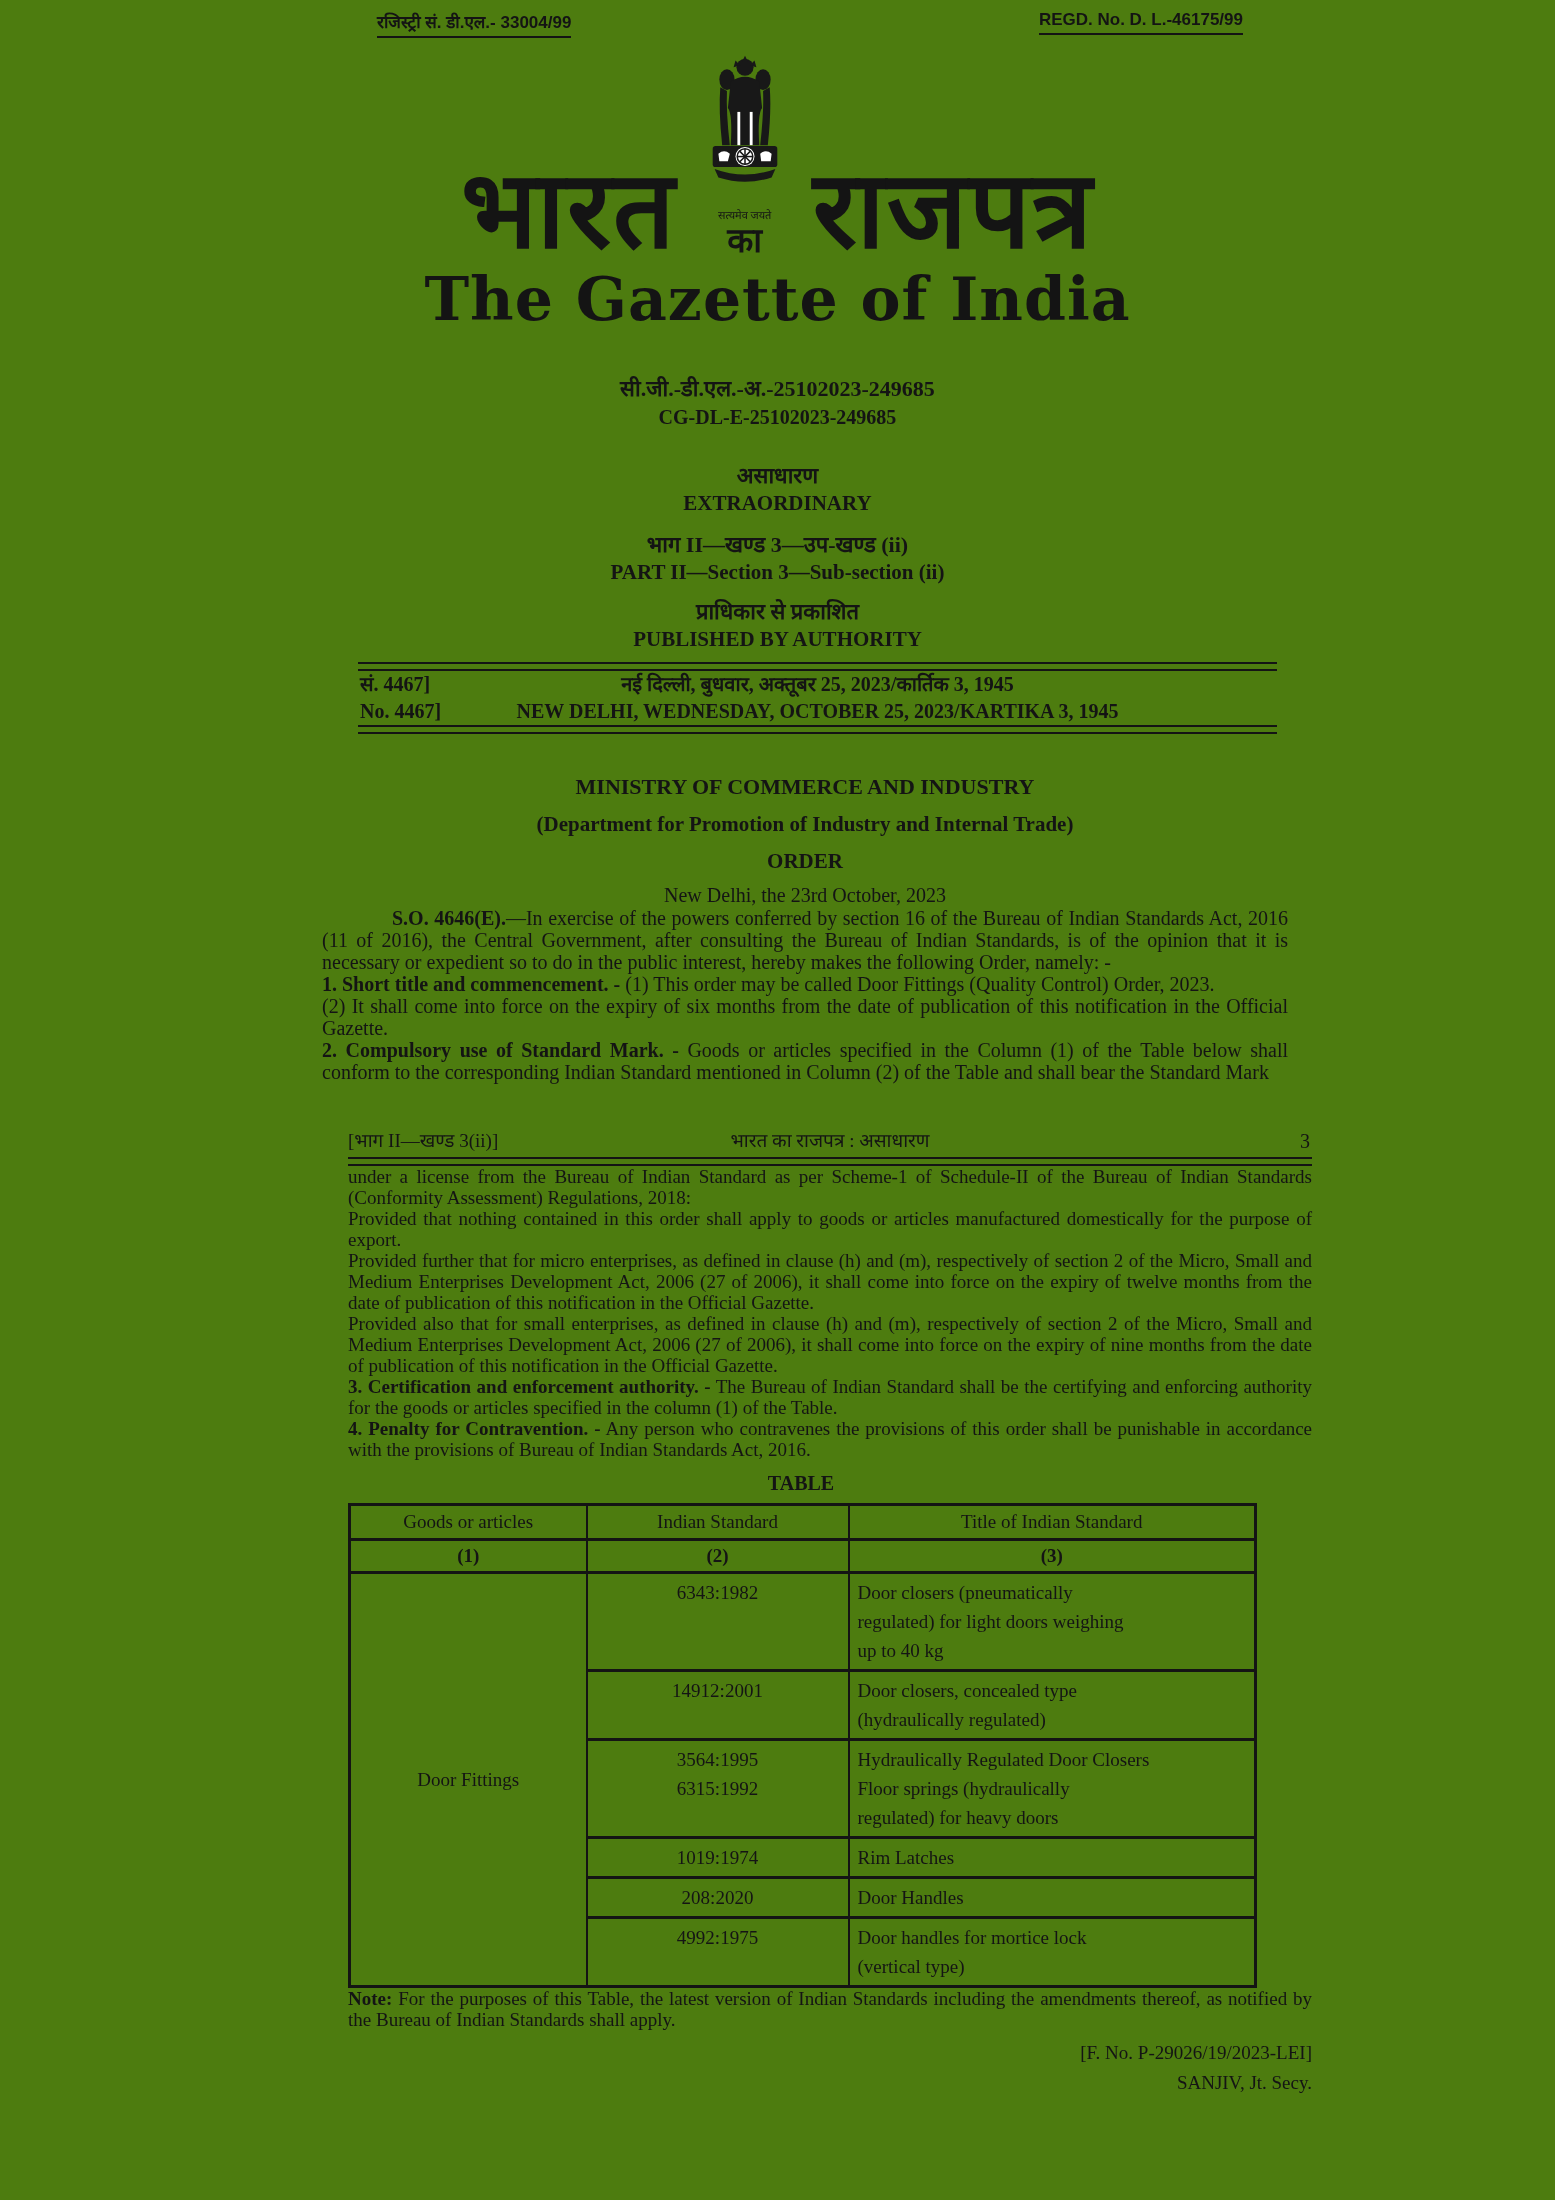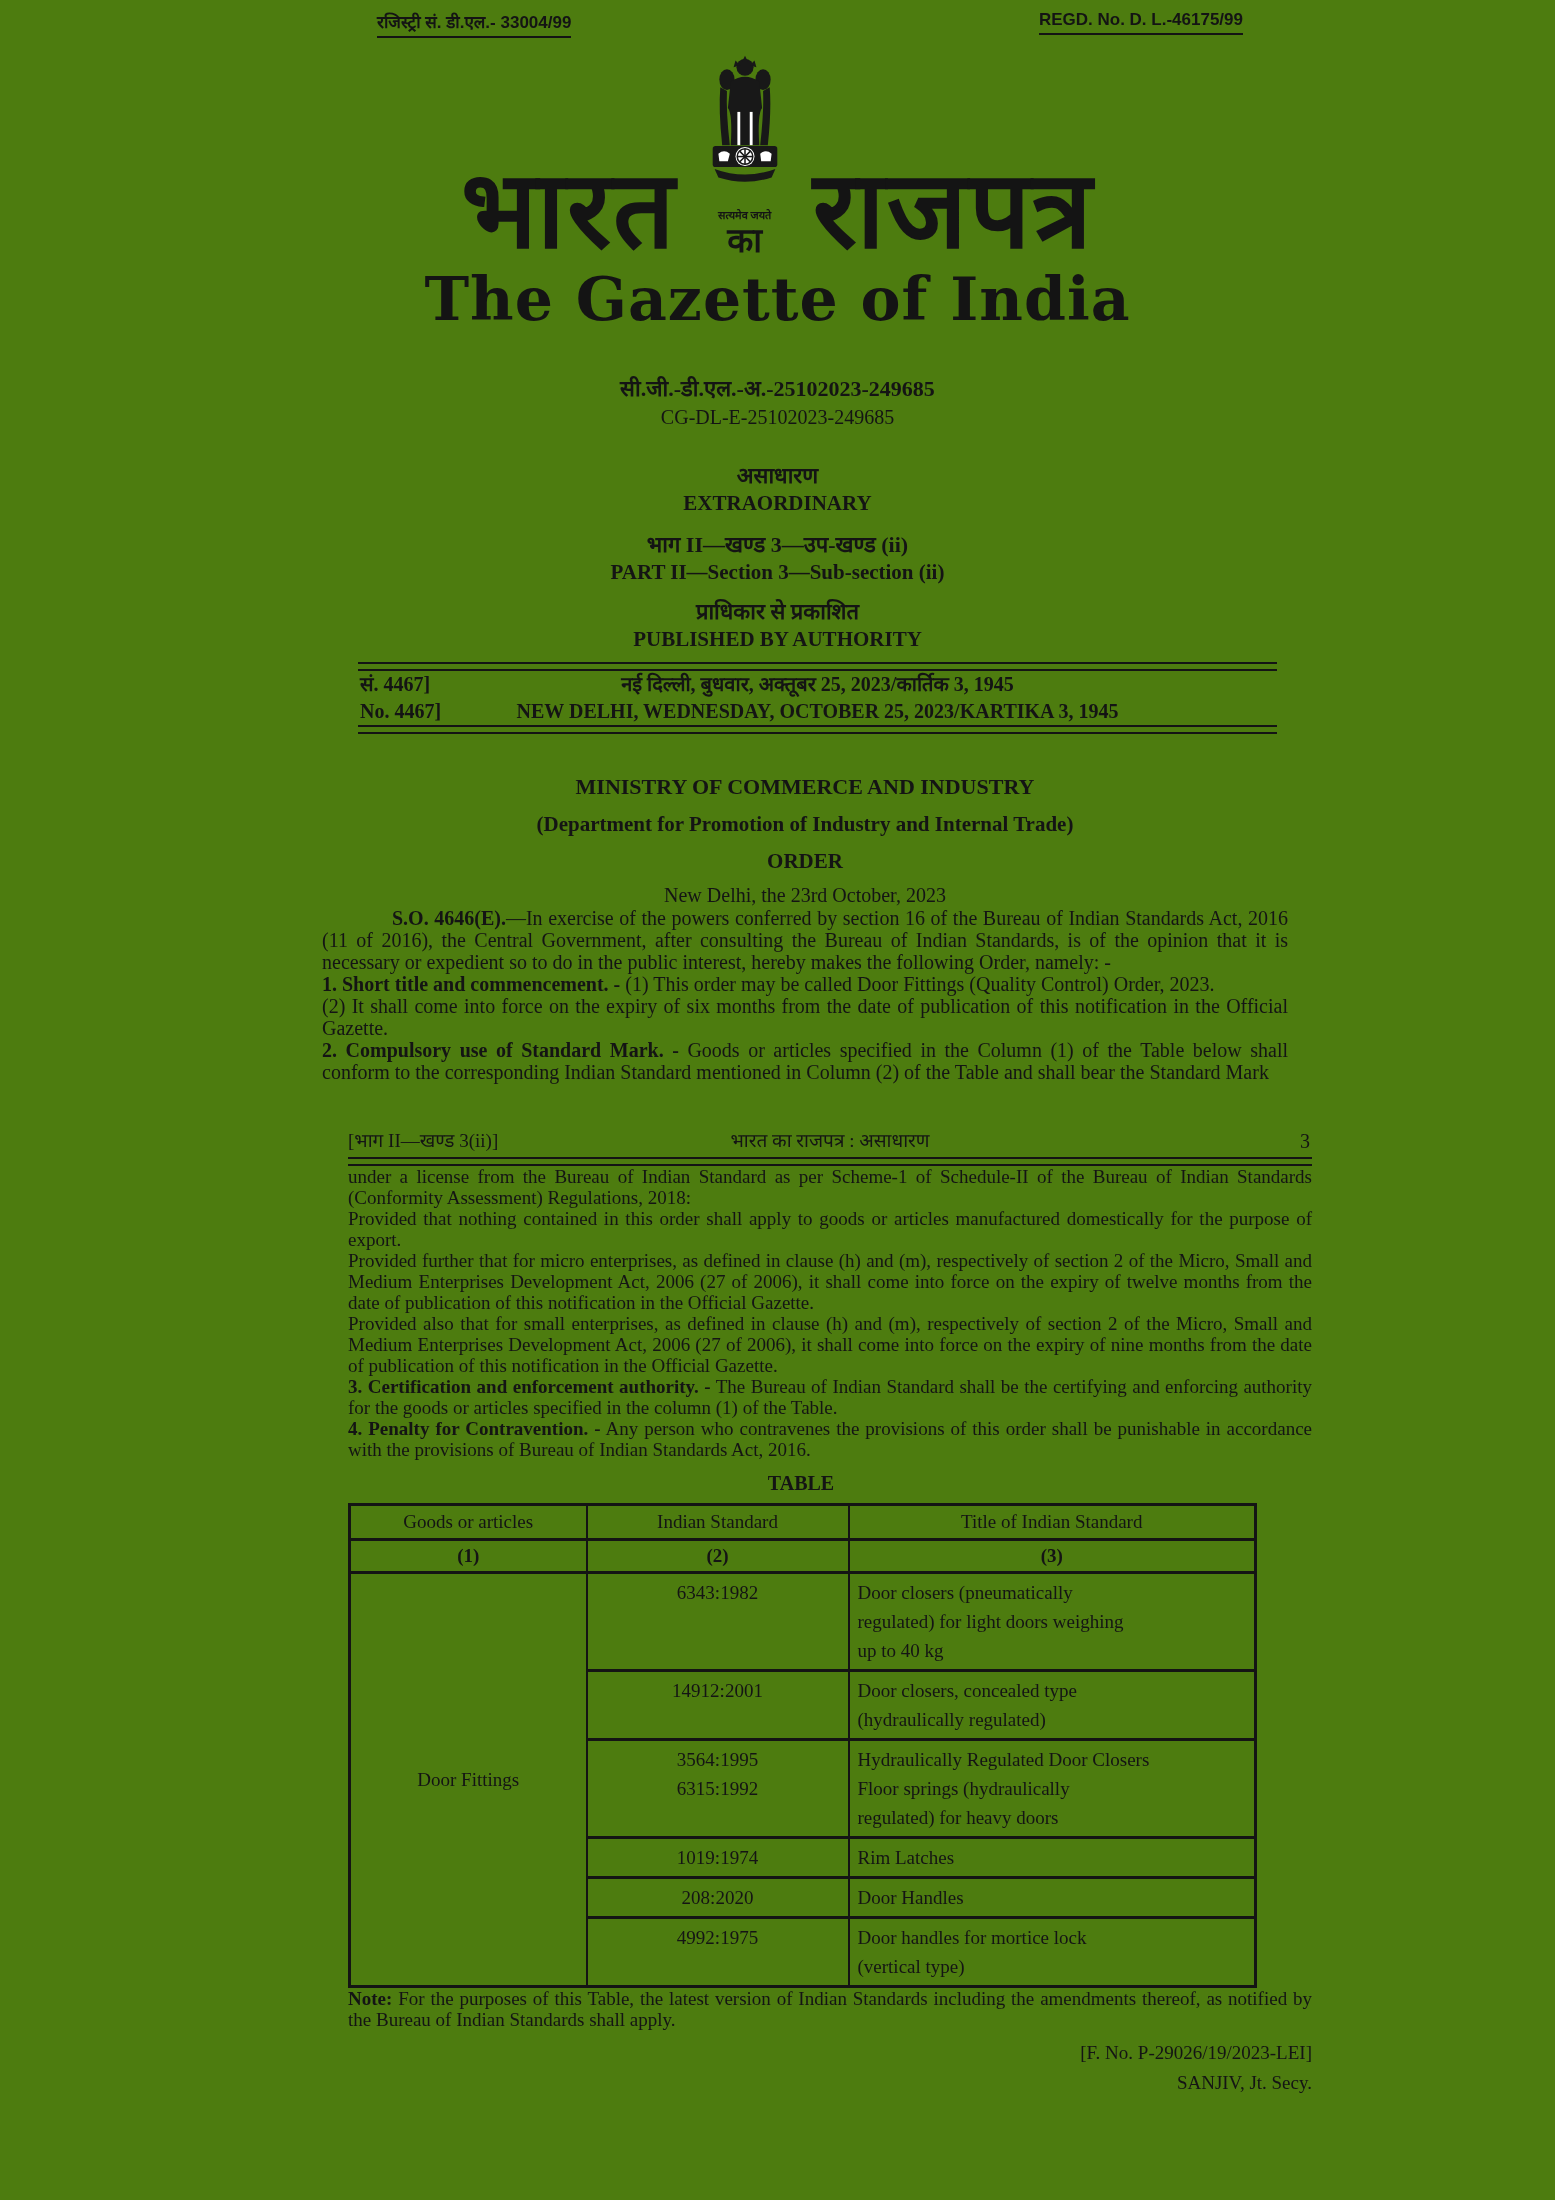--- a/index.html
+++ b/index.html
@@ -16,25 +16,25 @@
   }
   
   .meta-row{position:relative;height:26px;}
   .meta{position:absolute;top:2px;font-weight:bold;font-size:17px;border-bottom:2px solid #141414;padding-bottom:3px;font-family:"Liberation Sans",sans-serif;}
   .meta.left{left:377px;}
   .meta.right{right:312px;}
   
   .masthead{display:flex;justify-content:center;align-items:flex-end;gap:20px;margin-top:16px;height:208px;}
   .mast-big{font-size:108px;font-weight:bold;line-height:0.88;letter-spacing:2px;}
   .emblem-col{display:flex;flex-direction:column;align-items:center;width:96px;}
-  .motto{font-size:11px;font-weight:bold;margin-top:2px;white-space:nowrap;}
+  .motto{font-size:11px;font-weight:normal;margin-top:2px;white-space:nowrap;}
   .mast-ka{font-size:34px;font-weight:bold;margin-top:2px;line-height:1;}
   .gazette-title{text-align:center;font-size:60px;font-weight:bold;letter-spacing:1px;margin-top:6px;font-family:"DejaVu Serif","Liberation Serif",serif;}
   .code-hi{text-align:center;font-size:22px;font-weight:bold;margin-top:38px;}
-  .code-en{text-align:center;font-size:20px;font-weight:normal;margin-top:4px;}
+  .code-en{text-align:center;font-size:20px;font-weight:bold;margin-top:4px;}
   .cblock{text-align:center;}
   .cb-hi{font-size:22px;font-weight:bold;}
   .cb-en{font-size:21px;font-weight:bold;margin-top:2px;}
   .mt30{margin-top:30px;} .mt12{margin-top:12px;} .mt10{margin-top:10px;}
   
   .issue-box{margin:10px 278px 0 358px;}
   .rule-double{height:5px;border-top:2px solid #141414;border-bottom:2px solid #141414;}
   .issue-row{position:relative;height:27px;font-weight:bold;font-size:20px;line-height:27px;}
   .issue-no{position:absolute;left:2px;top:0;}
   .issue-date{display:block;text-align:center;}

